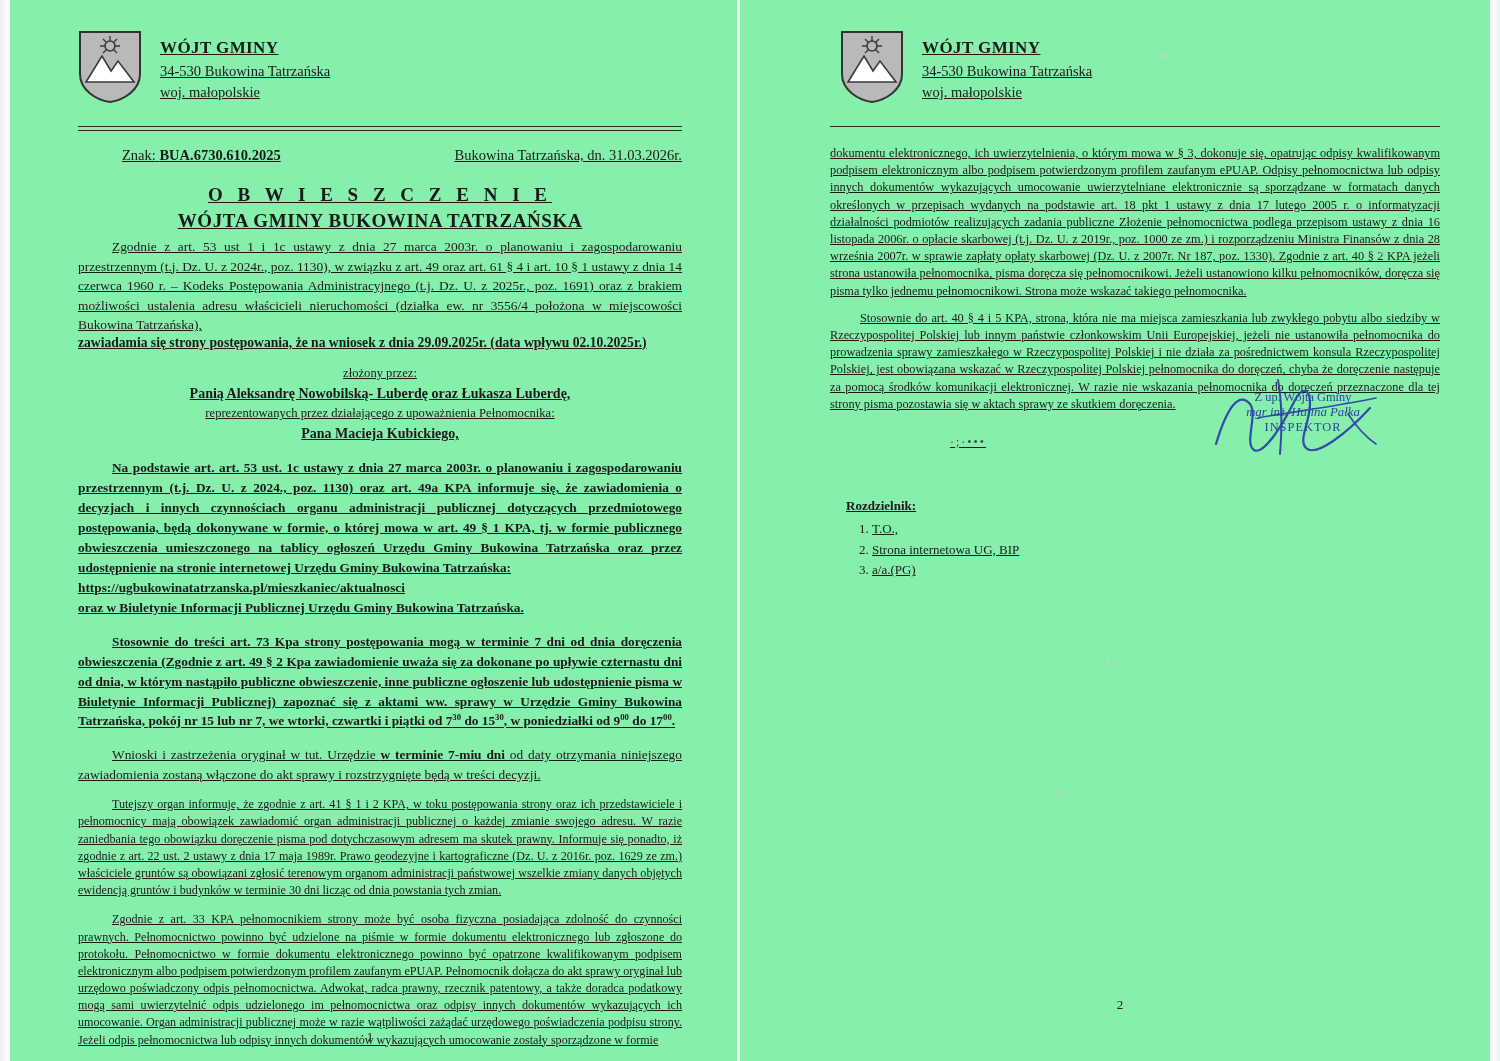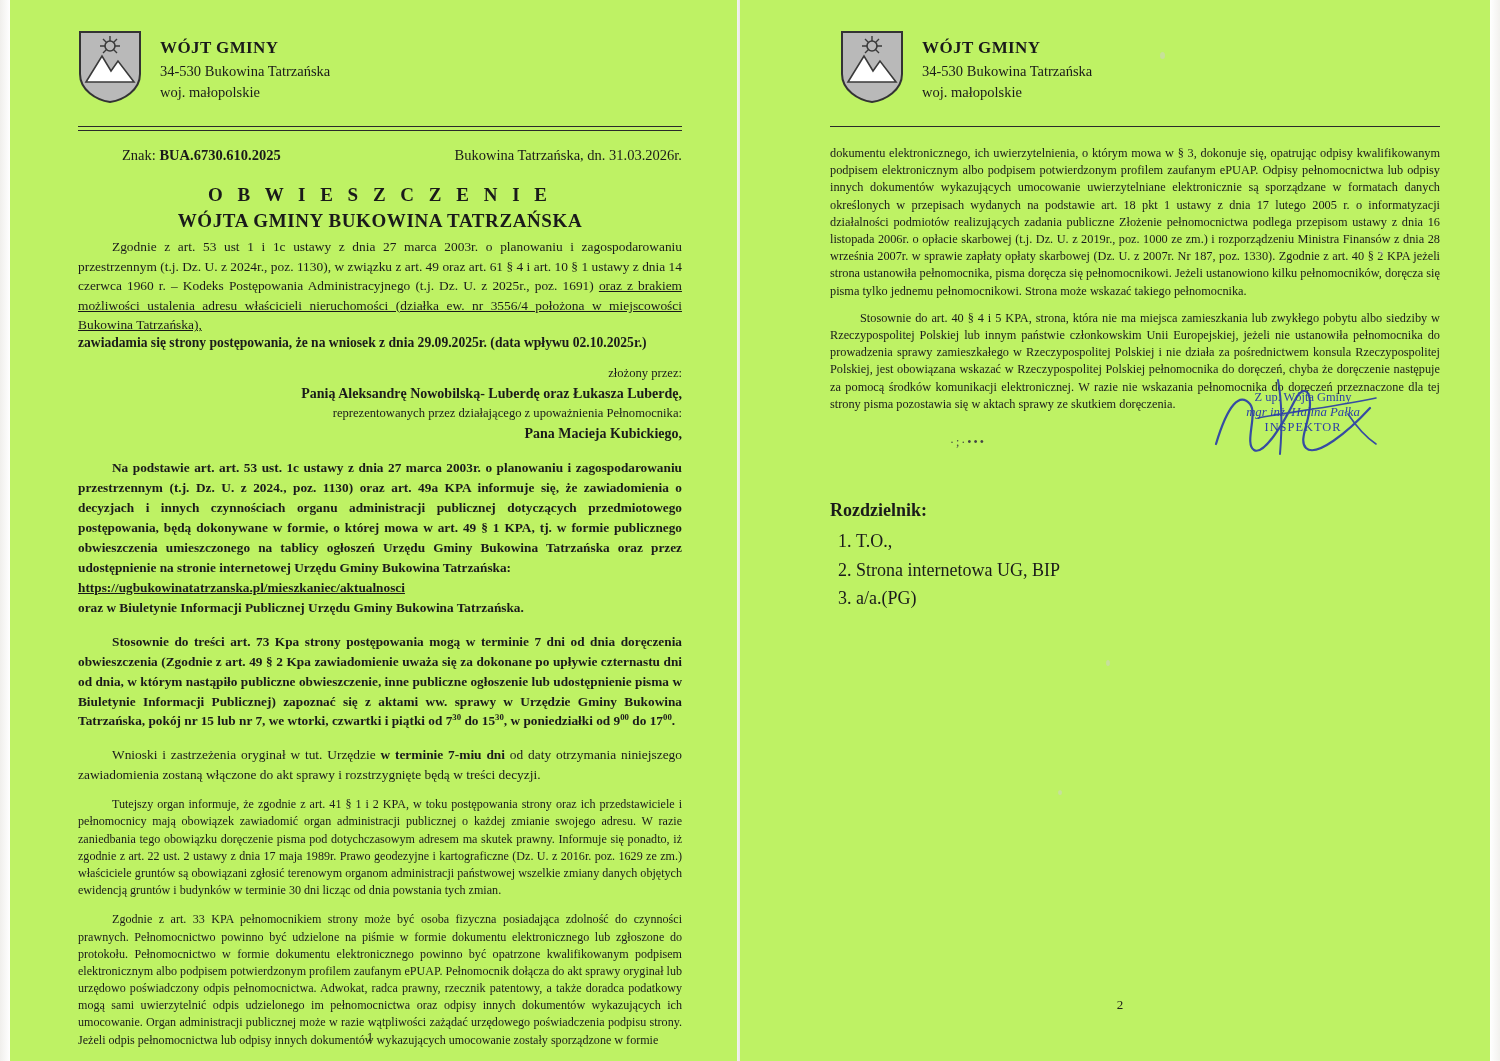--- a/index.html
+++ b/index.html
@@ -18,22 +18,23 @@
   .scan {
     position: absolute;
     top: 0;
     left: 0;
     width: 1500px;
     height: 1061px;
     display: flex;
   }
   .page {
     position: relative;
-    background: #bef264;
+    background: #86efac;
     box-sizing: border-box;
+    text-decoration: underline;
   }
   .page-left {
     width: 740px;
     height: 1061px;
     padding: 0;
   }
   .page-right {
     width: 760px;
     height: 1061px;
     padding: 0;
@@ -119,21 +120,21 @@
   p.body.indent { text-indent: 34px; }
   .u { text-decoration: underline; }
   .b { font-weight: bold; }
   .notice {
     font-weight: bold;
     font-size: 13.6px;
     margin-top: 0;
   }
   .party-block {
     margin-top: 8px;
-    text-align: right;
+    text-align: center;
     font-size: 13.4px;
     line-height: 1.5;
   }
   .party-block .small { font-size: 12.6px; }
   .party-block .name { font-weight: bold; font-size: 14px; }
   .quote {
     font-size: 13.2px;
     font-style: italic;
     line-height: 1.5;
     margin-top: 10px;
@@ -183,22 +184,23 @@
   p.body.rp.indent { text-indent: 30px; }
   .dots {
     margin-top: 22px;
     font-size: 12px;
     letter-spacing: 2px;
     color: #444;
     padding-left: 120px;
   }
   .dist {
     margin-top: 46px;
-    font-size: 18px;
+    font-size: 13px;
     line-height: 1.6;
+    margin-left: 16px;
   }
   .dist .hd { font-weight: bold; }
   .dist ol {
     margin: 2px 0 0 0;
     padding-left: 26px;
   }
   .dist li { margin: 0; }
   
   .sig-wrap {
     position: absolute;

